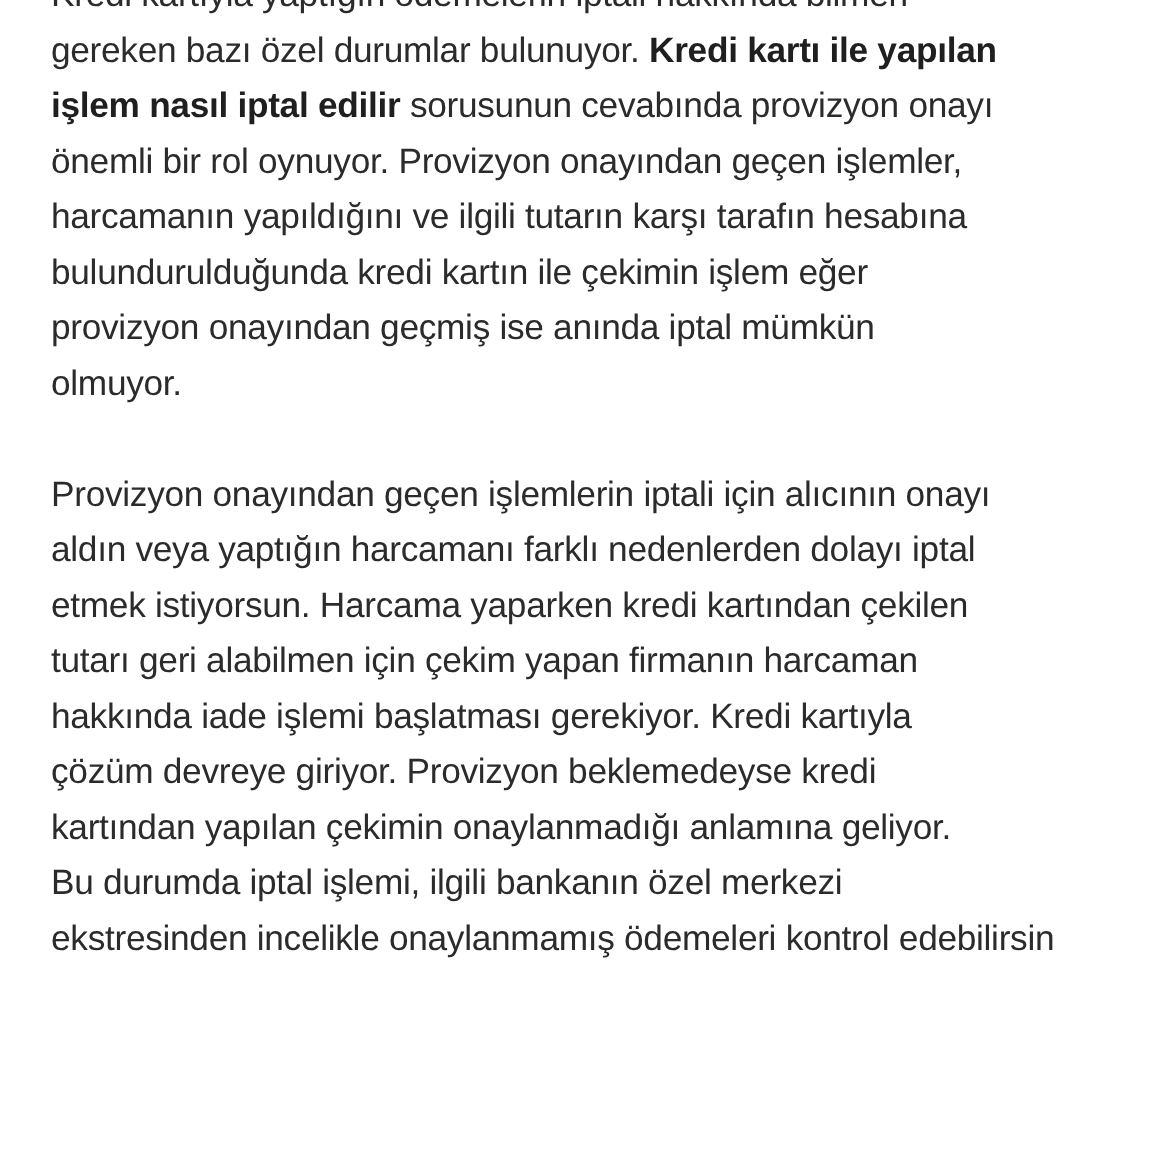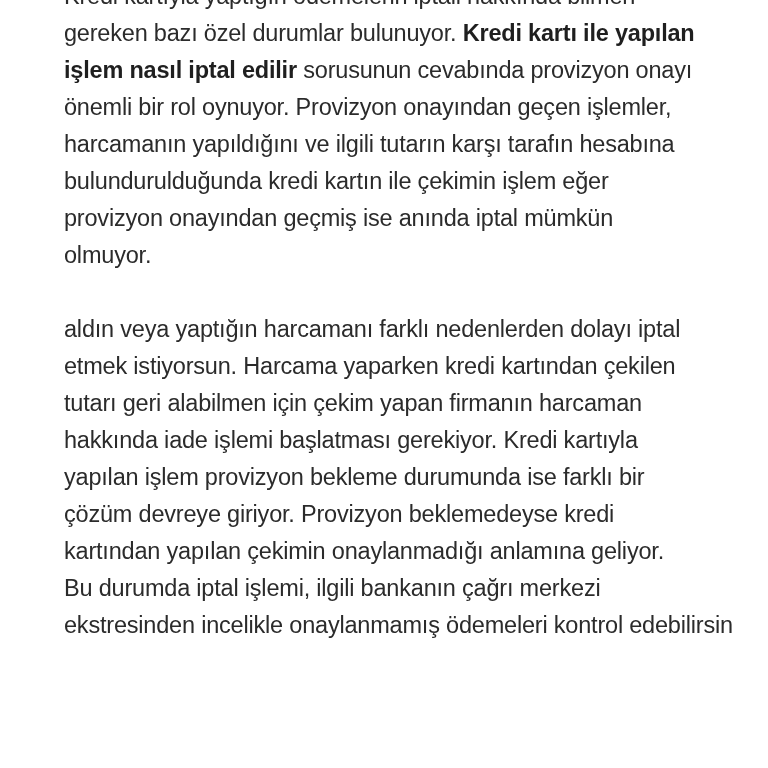--- a/index.html
+++ b/index.html
@@ -21,21 +21,20 @@
       font-family: "Liberation Sans", sans-serif;
       font-size: 23.5px;
       line-height: 37px;
       color: #2b2b2b;
       letter-spacing: -0.2px;
     }
     .line {
       display: block;
       white-space: nowrap;
       height: 37px;
-      margin-left: 30px;
     }
     .bold {
       font-weight: bold;
       color: #1f1f1f;
     }
     .para-gap {
       height: 37px;
     }
   </style>
 </head>
@@ -49,23 +48,23 @@
     <span class="line">önemli bir rol oynuyor. Provizyon onayından geçen işlemler,</span>
     <span class="line">harcamanın yapıldığını ve ilgili tutarın karşı tarafın hesabına</span>
     <span class="line">bulundurulduğunda kredi kartın ile çekimin işlem eğer</span>
     <span class="line">provizyon onayından geçmiş ise anında iptal mümkün</span>
     <span class="line">olmuyor.</span>
   </div>
 
   <div class="para-gap"></div>
 
   <div class="paragraph">
+    <span class="line">Provizyon onayından geçen işlemlerin iptali için alıcının onayı</span>
     <span class="line">aldın veya yaptığın harcamanı farklı nedenlerden dolayı iptal</span>
     <span class="line">etmek istiyorsun. Harcama yaparken kredi kartından çekilen</span>
     <span class="line">tutarı geri alabilmen için çekim yapan firmanın harcaman</span>
     <span class="line">hakkında iade işlemi başlatması gerekiyor. Kredi kartıyla</span>
-    <span class="line">yapılan işlem provizyon bekleme durumunda ise farklı bir</span>
     <span class="line">çözüm devreye giriyor. Provizyon beklemedeyse kredi</span>
     <span class="line">kartından yapılan çekimin onaylanmadığı anlamına geliyor.</span>
-    <span class="line">Bu durumda iptal işlemi, ilgili bankanın çağrı merkezi</span>
+    <span class="line">Bu durumda iptal işlemi, ilgili bankanın özel merkezi</span>
     <span class="line">ekstresinden incelikle onaylanmamış ödemeleri kontrol edebilirsin</span>
   </div>
 </div>
 
 </body></html>

